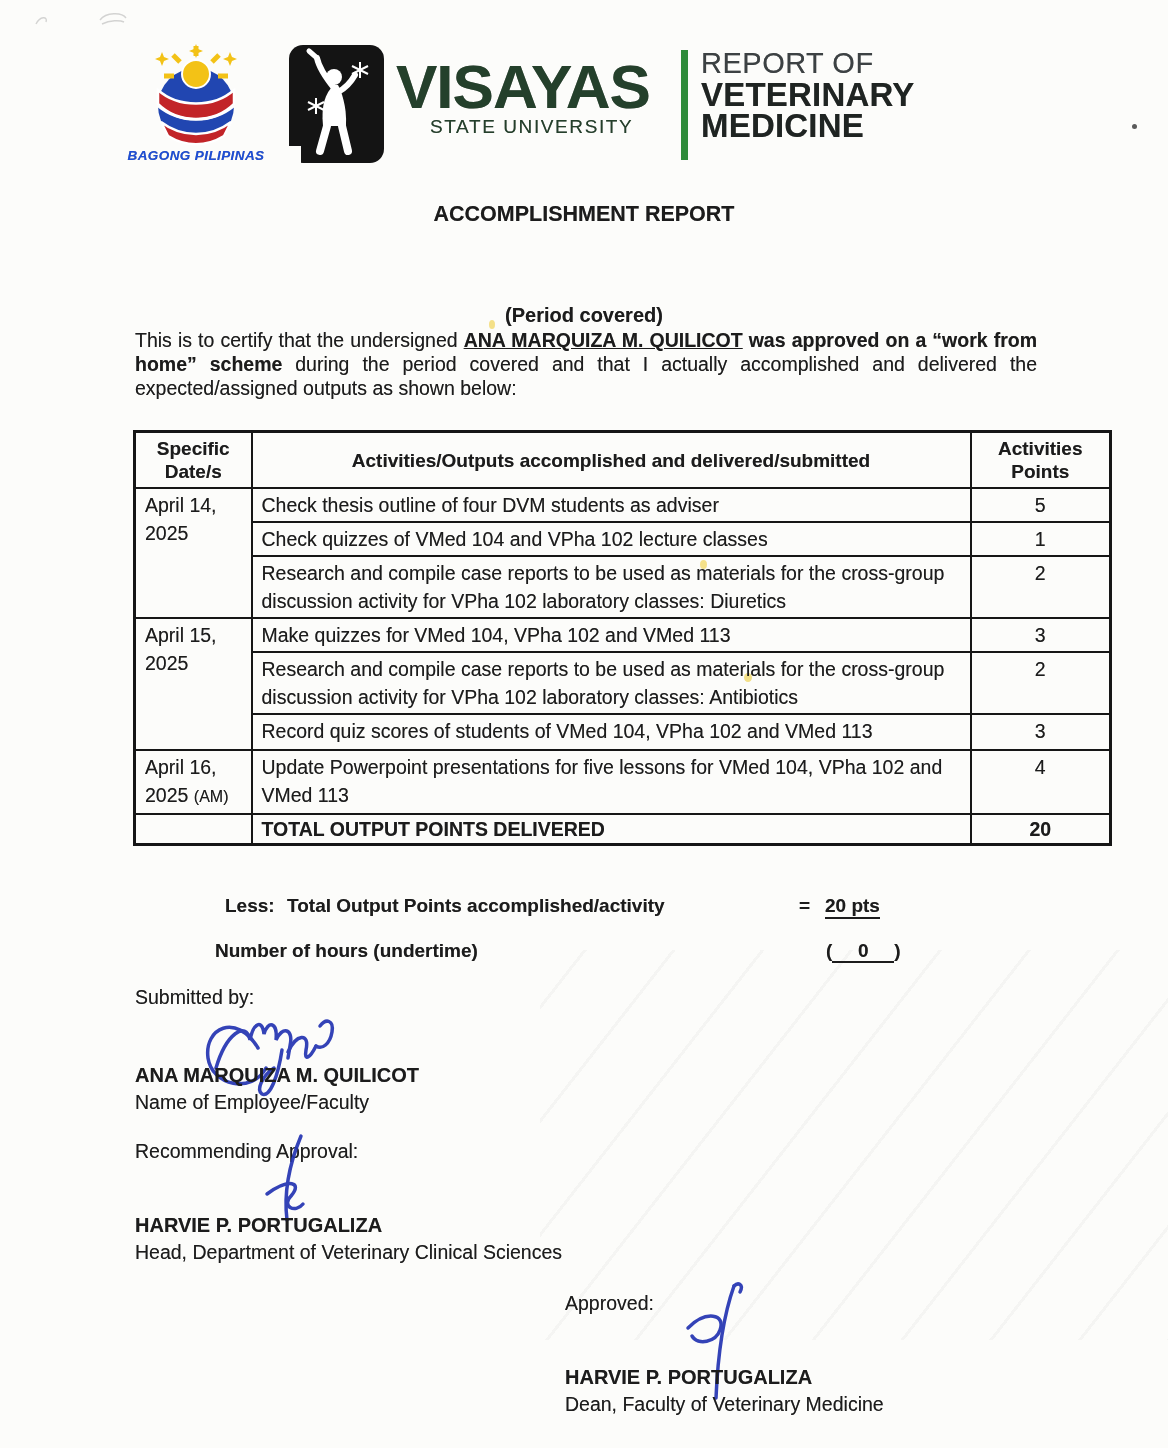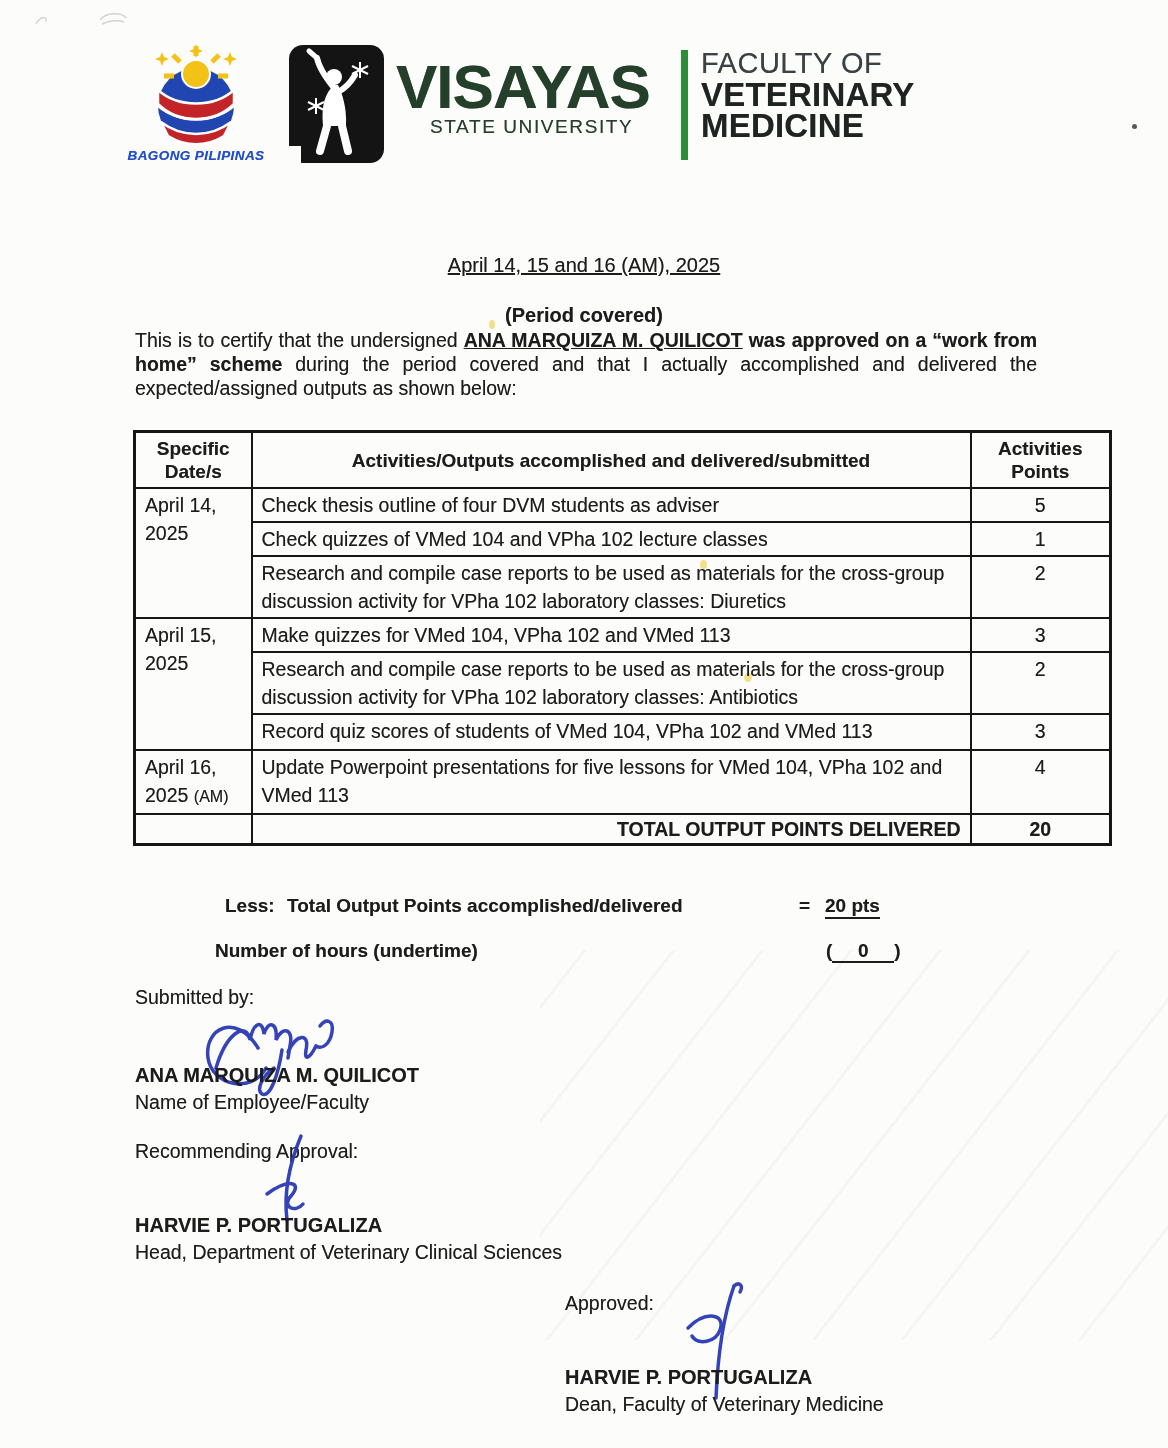--- a/index.html
+++ b/index.html
@@ -29,21 +29,21 @@
   
   table.rep{border-collapse:collapse;width:976px;table-layout:fixed;padding-left:28px;}
   table.rep,table.rep td,table.rep th{border:2px solid #161616;}
   table.rep{border-width:3px;}
   table.rep th{font-size:19px;font-weight:bold;line-height:23px;padding:4px 6px;vertical-align:middle;}
   table.rep td{font-size:19.5px;line-height:28px;padding:2px 9px;vertical-align:top;}
   td.date{padding-left:11px;}
   td.pts{text-align:center;padding:2px 2px;}
   .am{font-size:16px;}
   tr.total td{font-weight:bold;line-height:24px;}
-  td.total-lbl{text-align:right;font-size:20.5px;padding-right:200px;margin-top:40px;}
+  td.total-lbl{text-align:left;font-size:20.5px;padding-right:200px;margin-top:40px;}
   
   .tot{font-size:19px;font-weight:bold;}
   .u{border-bottom:2px solid #1c1c1c;}
   .blank0{display:inline-block;width:62px;text-align:center;border-bottom:2px solid #1c1c1c;line-height:20px;}
   
   .lab{font-size:19.5px;}
   .sig-name{font-size:20px;font-weight:bold;}
   .sig-role{font-size:19.5px;}
   .sig{pointer-events:none;}
   
@@ -115,26 +115,26 @@
         <line x1="28" y1="54" x2="28" y2="70"></line>
         <line x1="20" y1="66" x2="36" y2="58"></line>
     </g>
   </svg>
 
   <div class="abs vsu-word" style="left:396px;top:56px">VISAYAS</div>
   <div class="abs vsu-sub" style="left:430px;top:116px">STATE UNIVERSITY</div>
 
   <div class="abs fac-bar" style="left:681px;top:50px"></div>
   <div class="abs" style="left:701px;top:48px">
-    <div class="fac1">FACULTY OF</div>
+    <div class="fac1">REPORT OF</div>
     <div class="fac2">VETERINARY</div>
     <div class="fac2">MEDICINE</div>
   </div>
 
-  <div class="abs center period" style="top:254px">April 14, 15 and 16 (AM), 2025</div>
+  <div class="abs center rpt-title" style="top:202px">ACCOMPLISHMENT REPORT</div>
   <div class="abs center period-lbl" style="top:280px">(Period covered)</div>
 
   <div class="abs para" style="left:135px;top:328px">
     <span>This is to certify that the undersigned </span><span class="bu">ANA MARQUIZA M. QUILICOT</span><span class="b"> was approved on a “work from home” scheme</span><span> during the period covered and that I actually accomplished and delivered the expected/assigned outputs as shown below:</span>
   </div>
 
   <table class="rep abs" style="left:133px;top:430px">
     <colgroup>
         <col style="width:117px">
         <col style="width:719px">
@@ -180,21 +180,21 @@
     <tr class="total" style="height:27px">
       <td></td>
       <td class="total-lbl">TOTAL OUTPUT POINTS DELIVERED</td>
       <td class="pts">20</td>
     </tr>
   </tbody>
     </table>
 
   <div class="abs tot" style="left:0;top:895px;width:1168px;height:24px">
     <span class="abs" style="left:225px">Less:</span>
-    <span class="abs" style="left:287px">Total Output Points accomplished/delivered</span>
+    <span class="abs" style="left:287px">Total Output Points accomplished/activity</span>
     <span class="abs" style="left:799px">=</span>
     <span class="abs u" style="left:825px">20 pts</span>
   </div>
   <div class="abs tot" style="left:0;top:940px;width:1152px;height:24px">
     <span class="abs" style="left:215px">Number of hours (undertime)</span>
     <span class="abs" style="left:826px"><span>(</span><span class="blank0">0</span><span>)</span></span>
   </div>
 
   <div class="abs lab" style="left:135px;top:986px">Submitted by:</div>
   <svg class="abs sig" style="left:196px;top:1006px" width="150" height="95" viewBox="0 0 150 95">

